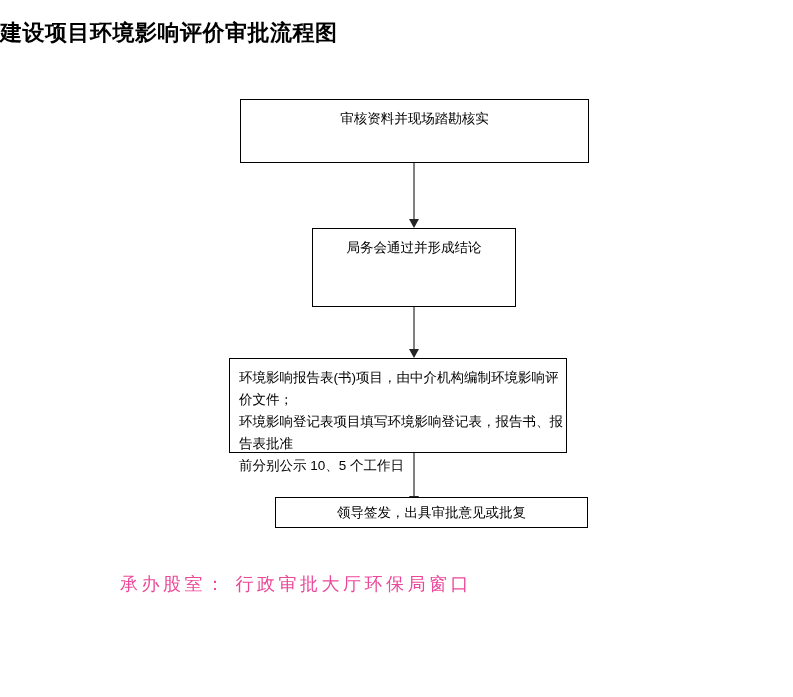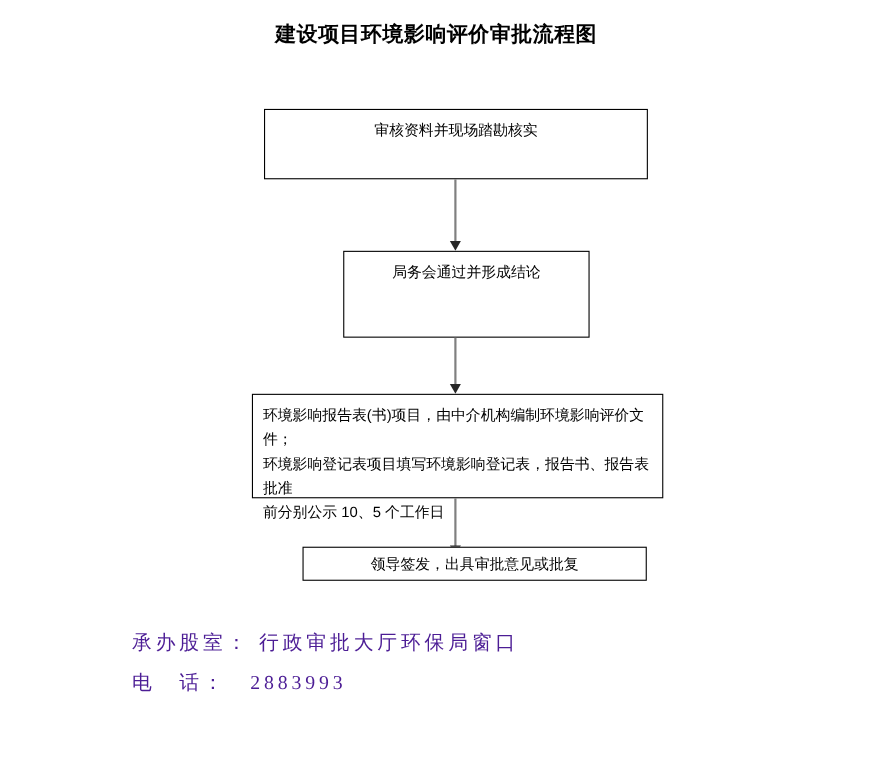--- a/index.html
+++ b/index.html
@@ -18,23 +18,22 @@
     background: #ffffff;
     overflow: hidden;
   }
 
   
   .doc-title {
     position: absolute;
     left: 0;
     top: 18px;
     width: 793px;
-    text-align: center;
     font-family: "Liberation Serif", "DejaVu Serif", serif;
-    font-size: 19px;
+    font-size: 22px;
     font-weight: bold;
     letter-spacing: 0.5px;
     white-space: nowrap;
   }
 
   
   .flow-box {
     position: absolute;
     box-sizing: border-box;
     border: 1.6px solid #000000;
@@ -60,29 +59,29 @@
     left: 240px;
     top: 99px;
     width: 349px;
     height: 64px;
     padding-top: 8px;
   }
   
   #box-meeting {
     left: 312px;
     top: 228px;
-    width: 224px;
+    width: 204px;
     height: 79px;
     padding-top: 8px;
   }
   
   #box-documents {
     left: 229px;
     top: 358px;
-    width: 374px;
+    width: 338px;
     height: 95px;
     padding: 8px 0 0 9px;
   }
   
   #box-signoff {
     left: 275px;
     top: 497px;
     width: 313px;
     height: 31px;
     display: flex;
@@ -128,21 +127,21 @@
     position: absolute;
     left: 120px;
     top: 566px;
     width: 560px;
   }
   .footer-line {
     font-family: "Liberation Serif", "DejaVu Serif", serif;
     font-size: 18px;
     line-height: 36px;
     letter-spacing: 3.5px;
-    color: #4c1d95;
+    color: #ec4899;
     white-space: pre;
   }
 </style>
 </head>
 <body>
 
 <div id="page">
 
   <div class="doc-title">建设项目环境影响评价审批流程图</div>
 
@@ -174,16 +173,15 @@
     <div class="shaft"></div>
     <div class="head"></div>
   </div>
 
   <div class="flow-box" id="box-signoff">
     <div class="box-text center">领导签发，出具审批意见或批复</div>
   </div>
 
   <div class="footer">
     <div class="footer-line">承办股室： 行政审批大厅环保局窗口</div>
-    <div class="footer-line">电　话：　2883993</div>
   </div>
 
 </div>
 
 </body></html>

